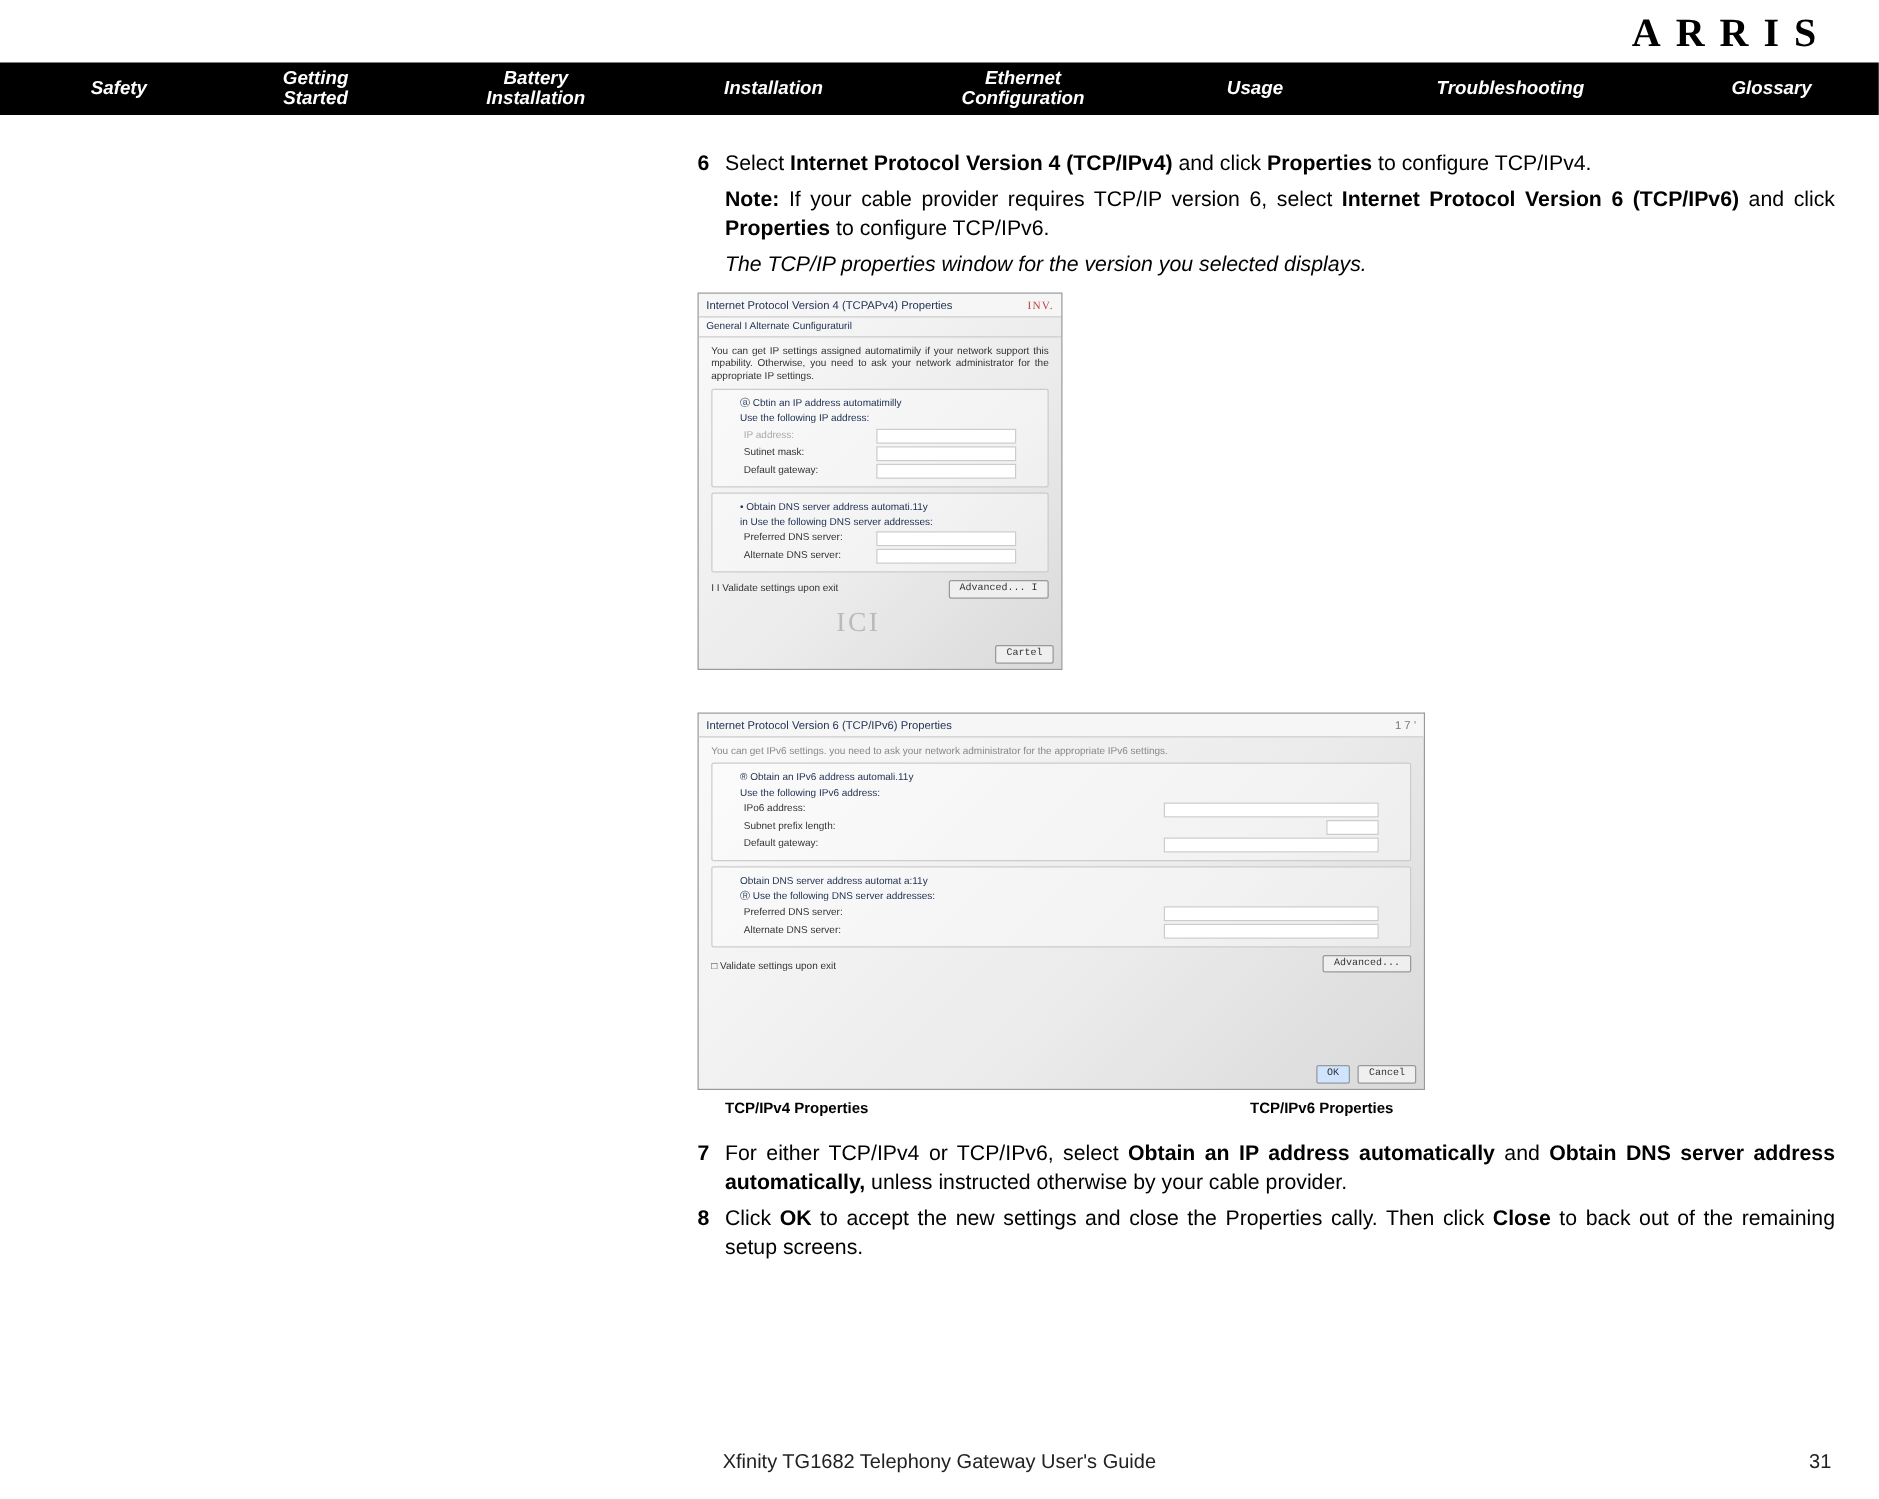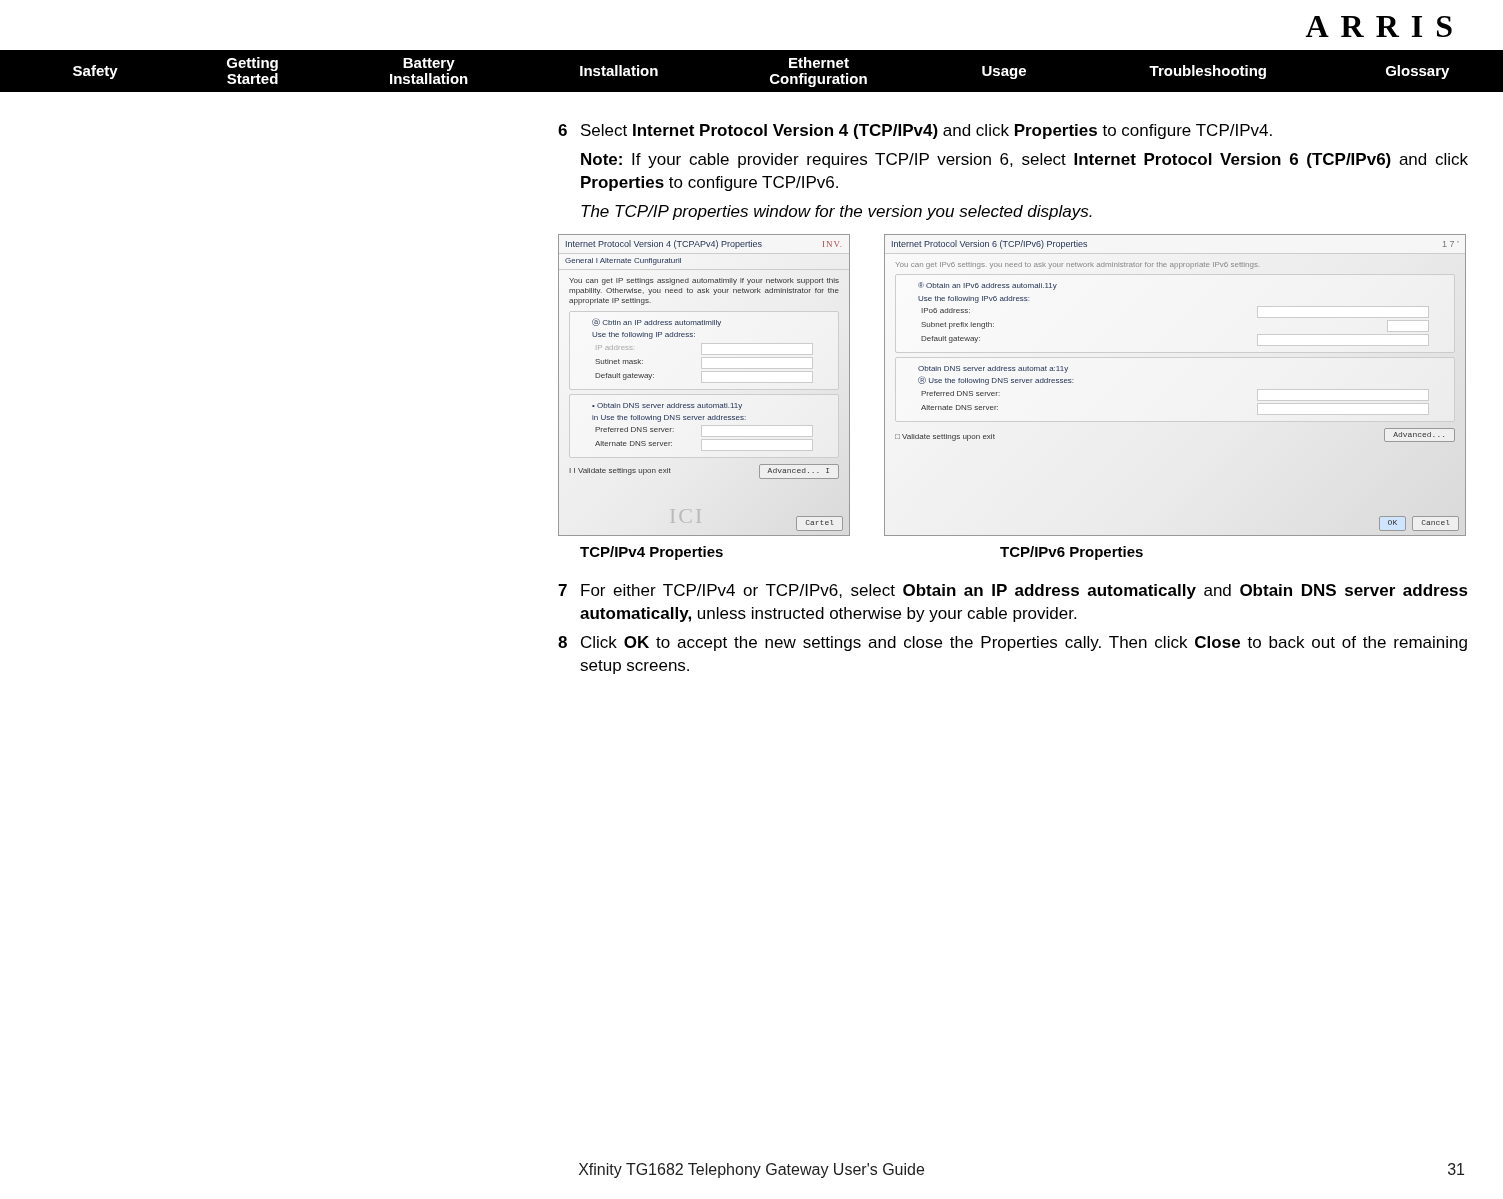--- a/index.html
+++ b/index.html
@@ -29,20 +29,21 @@
     top: 50px;
     left: 0;
     right: 0;
     height: 42px;
     background: #000;
     display: flex;
     align-items: center;
     color: #fff;
     font-weight: 700;
     font-size: 15px;
+    font-style: italic;
   }
   .nav-item {
     text-align: center;
     line-height: 1.1;
     padding: 4px 20px;
     cursor: pointer;
   }
   .content {
     position: absolute;
     top: 120px;
@@ -68,20 +69,21 @@
     padding-left: 22px;
     text-align: justify;
     margin-bottom: 6px;
   }
   .italic { font-style: italic; }
   .bold { font-weight: 700; }
   .dialogs {
     display: flex;
     gap: 34px;
     margin: 10px 0 6px 0;
+    flex-direction: column;
   }
   .dialog {
     width: 290px;
     height: 300px;
     border: 1px solid #999;
     background: linear-gradient(135deg, #fafafa 0%, #ebebeb 60%, #d9d9d9 100%);
     position: relative;
     font-size: 8px;
     color: #333;
     overflow: hidden;
@@ -135,21 +137,21 @@
   .watermark {
     position:absolute;
     font-size: 22px;
     color: rgba(100,100,100,0.35);
     font-family: Georgia, serif;
     letter-spacing: 2px;
     pointer-events:none;
   }
   .caption {
     font-weight:700;
-    font-size:15px;
+    font-size:12px;
   }
   .captions {
     display:flex;
     margin: 6px 0 18px 0;
   }
   .captions .c1 { width: 320px; padding-left:22px;}
   .captions .c2 { flex:1; text-align:left; padding-left: 100px;}
   .footer {
     position:absolute;
     bottom: 20px;
@@ -244,21 +246,21 @@
             <div class="field">
                 <span>Alternate DNS server:</span>
                 <span class="slot"></span>
               </div>
           </div>
           <div style="display:flex; justify-content:space-between; align-items:center; margin-top:6px">
             <span>I I Validate settings upon exit</span>
             <span class="dlg-btn">Advanced... I</span>
           </div>
         </div>
-        <div class="watermark" style="bottom:4px; left:110px">ICI</div>
+        <div class="watermark" style="bottom:22px; left:110px">ICI</div>
         <div class="dlg-foot">
           <span class="dlg-btn">Cartel</span>
         </div>
       </div>
 
       <div class="dialog large">
         <div class="dlg-title">
           <span>Internet Protocol Version 6 (TCP/IPv6) Properties</span>
           <span style="color:#777">1 7 ’</span>
         </div>

